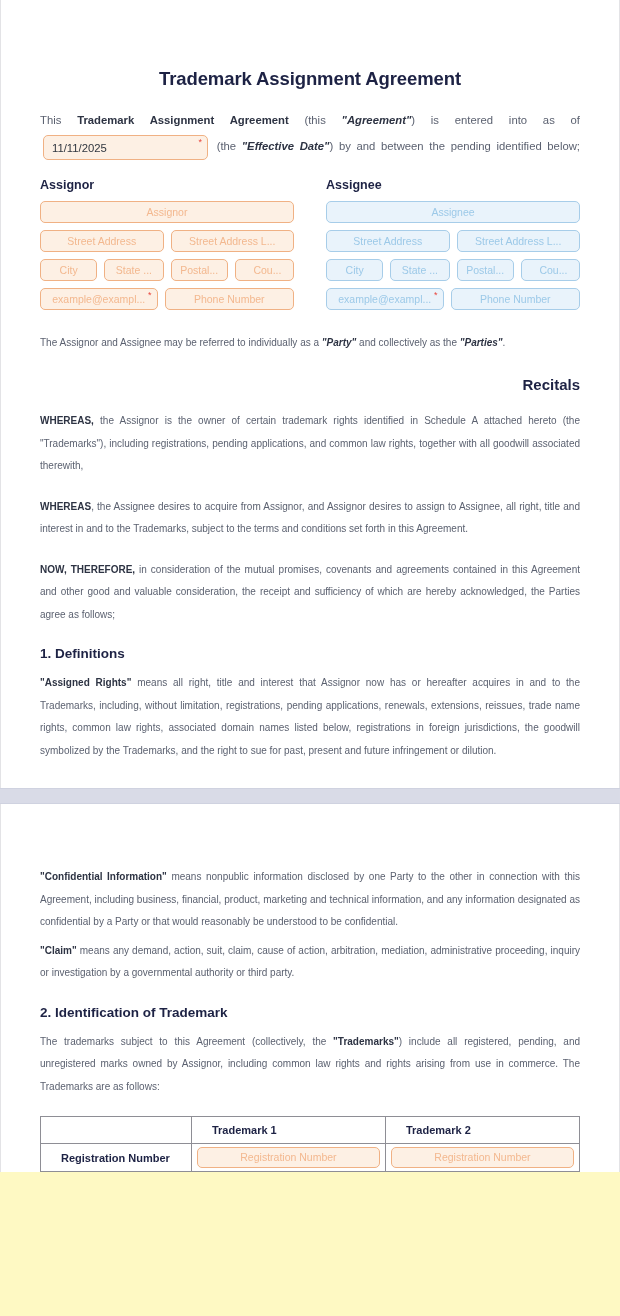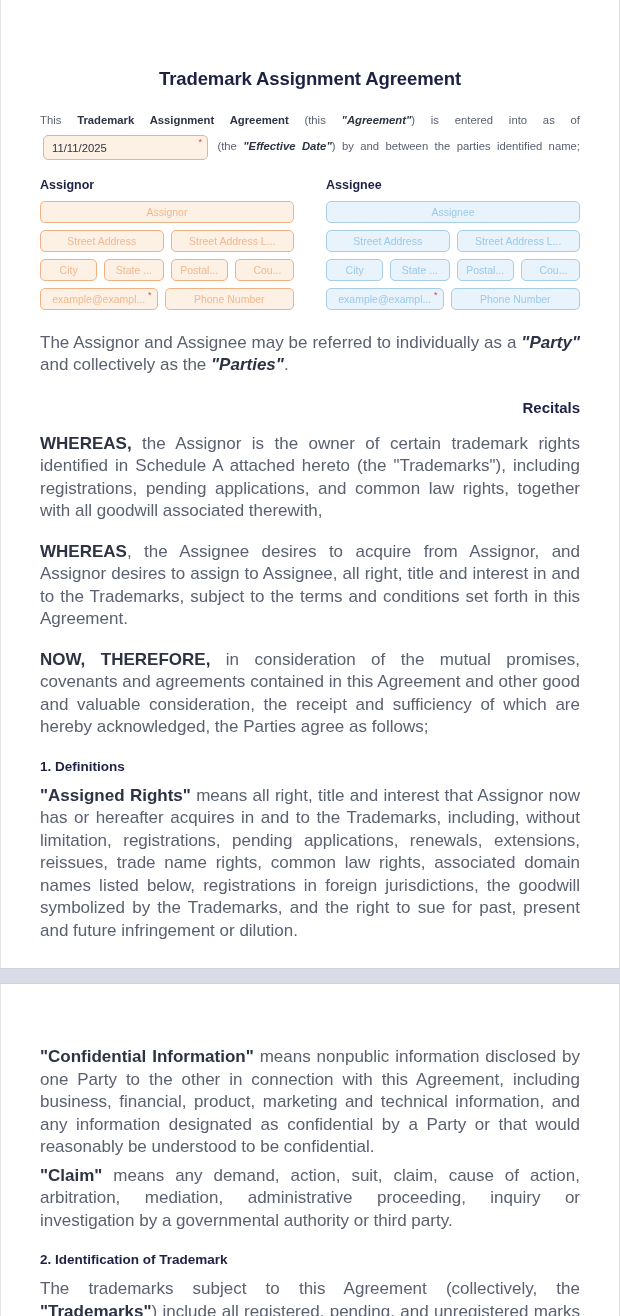--- a/index.html
+++ b/index.html
@@ -56,21 +56,21 @@
   }
 
   h3.clause-heading {
     font-size: 13.5px;
     font-weight: bold;
     color: #1d2244;
     margin: 20px 0 11px 0;
   }
 
   p.body-text {
-    font-size: 17px;
+    font-size: 10px;
     line-height: 22.5px;
     color: #5b6170;
     text-align: justify;
     margin-bottom: 18px;
   }
   p.body-text.tight { margin-bottom: 0; }
   p.body-text.snug { margin-bottom: 6px; }
 
   p.body-text b, p.body-text strong {
     color: #2d3343;
@@ -205,21 +205,21 @@
 </head>
 <body>
 
 <div class="viewport">
 
   <div class="page page-one">
 
     <div class="doc-title">Trademark Assignment Agreement</div>
 
     <div class="lead-line">
-      <span>This </span><b>Trademark Assignment Agreement</b><span> (this </span><span class="bi">"Agreement"</span><span>) is entered into as of </span><span class="field f-orange date-field filled"><span>11/11/2025</span><span class="req">*</span></span><span> (the </span><span class="bi">"Effective Date"</span><span>) by and between the parties identified name;</span>
+      <span>This </span><b>Trademark Assignment Agreement</b><span> (this </span><span class="bi">"Agreement"</span><span>) is entered into as of </span><span class="field f-orange date-field filled"><span>11/11/2025</span><span class="req">*</span></span><span> (the </span><span class="bi">"Effective Date"</span><span>) by and between the pending identified below;</span>
     </div>
 
     <div class="parties">
 
       <div class="party-col">
         <div class="party-label">Assignor</div>
 
         <div class="field-row">
           <span class="inp f-orange w-full"><span class="ph">Assignor</span></span>
         </div>

